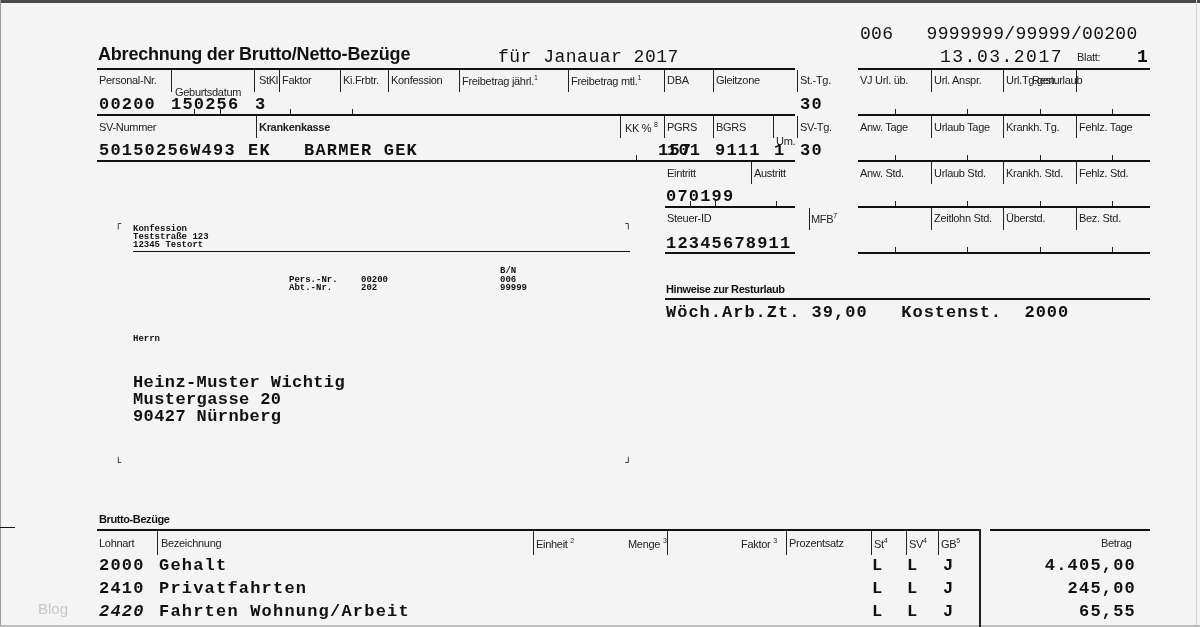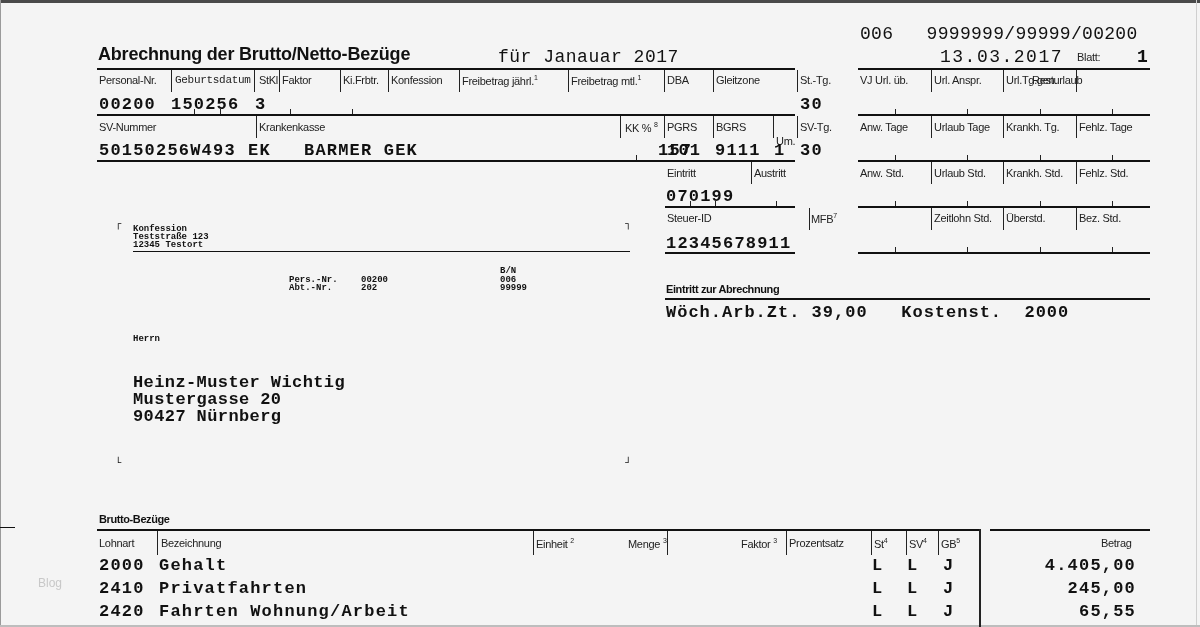--- a/index.html
+++ b/index.html
@@ -37,21 +37,21 @@
 <div class="abs monob" style="left:860px; top:24px; font-size:18px; font-weight:normal; white-space:pre; letter-spacing:0.3px;">006   9999999/99999/00200</div>
 <div class="abs monob" style="left:940px; top:47px; font-size:18px; font-weight:normal; letter-spacing:1.5px;">13.03.2017</div>
 <div class="abs lbl" style="left:1077px; top:51px;">Blatt:</div>
 <div class="abs monob" style="left:1137px; top:47px; font-size:18px;">1</div>
 
 <div class="hline" style="left:97px; top:68px; width:698px;"></div>
 <div class="hline" style="left:858px; top:68px; width:292px;"></div>
 
 <div class="abs lbl" style="left:99px; top:74px;">Personal-Nr.</div>
 <div class="vline" style="left:171px; top:70px; height:22px;"></div>
-<div class="abs lbl" style="left:175px; top:74px;font-family:Liberation Mono, monospace;">Geburtsdatum</div>
+<div class="abs lbl" style="left:175px; top:86px;">Geburtsdatum</div>
 <div class="vline" style="left:254px; top:70px; height:22px;"></div>
 <div class="abs lbl" style="left:259px; top:74px;">StKl</div>
 <div class="vline" style="left:279px; top:70px; height:22px;"></div>
 <div class="abs lbl" style="left:282px; top:74px;">Faktor</div>
 <div class="vline" style="left:340px; top:70px; height:22px;"></div>
 <div class="abs lbl" style="left:343px; top:74px;">Ki.Frbtr.</div>
 <div class="vline" style="left:388px; top:70px; height:22px;"></div>
 <div class="abs lbl" style="left:391px; top:74px;">Konfession</div>
 <div class="vline" style="left:459px; top:70px; height:22px;"></div>
 <div class="abs lbl" style="left:462px; top:74px;"><span>Freibetrag jährl.</span><span class="sup">1</span></div>
@@ -83,21 +83,21 @@
 
 <div class="hline" style="left:97px; top:114px; width:698px;"></div>
 <div class="hline" style="left:858px; top:114px; width:292px;"></div>
 <div class="tick" style="left:895px; top:109px;"></div>
 <div class="tick" style="left:967px; top:109px;"></div>
 <div class="tick" style="left:1040px; top:109px;"></div>
 <div class="tick" style="left:1112px; top:109px;"></div>
 
 <div class="abs lbl" style="left:99px; top:121px;">SV-Nummer</div>
 <div class="vline" style="left:256px; top:116px; height:22px;"></div>
-<div class="abs lbl" style="left:259px; top:121px;">Krankenkasse</div>
+<div class="abs lbl" style="left:259px; top:121px;font-weight:bold;">Krankenkasse</div>
 <div class="vline" style="left:620px; top:116px; height:22px;"></div>
 <div class="abs lbl" style="left:625px; top:121px;"><span>KK %</span> <span class="sup">8</span></div>
 <div class="vline" style="left:664px; top:116px; height:22px;"></div>
 <div class="abs lbl" style="left:667px; top:121px;">PGRS</div>
 <div class="vline" style="left:713px; top:116px; height:22px;"></div>
 <div class="abs lbl" style="left:716px; top:121px;">BGRS</div>
 <div class="vline" style="left:773px; top:116px; height:22px;"></div>
 <div class="abs lbl" style="left:776px; top:135px;text-align:center;">Um.</div>
 <div class="vline" style="left:797px; top:116px; height:22px;"></div>
 <div class="abs lbl" style="left:800px; top:121px;">SV-Tg.</div>
@@ -176,33 +176,33 @@
 <div class="thin" style="left:133px; top:251px; width:497px;"></div>
 
 <div class="abs small-mono" style="left:289px; top:276px;">Pers.-Nr.</div>
 <div class="abs small-mono" style="left:361px; top:276px;">00200</div>
 <div class="abs small-mono" style="left:289px; top:284px;">Abt.-Nr.</div>
 <div class="abs small-mono" style="left:361px; top:284px;">202</div>
 <div class="abs small-mono" style="left:500px; top:267px;">B/N</div>
 <div class="abs small-mono" style="left:500px; top:276px;">006</div>
 <div class="abs small-mono" style="left:500px; top:284px;">99999</div>
 
-<div class="abs" style="left:666px; top:283px; font-size:11px; font-weight:bold; letter-spacing:-0.4px;">Eintritt zur Abrechnung</div>
+<div class="abs" style="left:666px; top:283px; font-size:11px; font-weight:bold; letter-spacing:-0.4px;">Hinweise zur Resturlaub</div>
 <div class="hline" style="left:665px; top:298px; width:485px;"></div>
 <div class="abs mono val" style="left:666px; top:303px; white-space:pre; letter-spacing:1px;">Wöch.Arb.Zt. 39,00   Kostenst.  2000</div>
 
 <div class="abs small-mono" style="left:133px; top:335px;">Herrn</div>
 <div class="abs mono" style="left:133px; top:373px; font-size:17px; font-weight:bold; letter-spacing:0.4px;">Heinz-Muster Wichtig</div>
 <div class="abs mono" style="left:133px; top:390px; font-size:17px; font-weight:bold; letter-spacing:0.4px;">Mustergasse 20</div>
 <div class="abs mono" style="left:133px; top:407px; font-size:17px; font-weight:bold; letter-spacing:0.4px;">90427 Nürnberg</div>
 <div class="corner" style="left:115px; top:458px;">└</div>
 <div class="corner" style="left:625px; top:458px;">┘</div>
 
 <div class="thin" style="left:0px; top:527px; width:15px;"></div>
-<div class="abs" style="left:38px; top:576px; font-size:12px; color:#c8c8c8;">Blog</div>
+<div class="abs" style="left:38px; top:600px; font-size:15px; color:#c8c8c8;">Blog</div>
 
 <div class="abs" style="left:99px; top:513px; font-size:11px; font-weight:bold; letter-spacing:-0.4px;">Brutto-Bezüge</div>
 <div class="hline" style="left:97px; top:529px; width:883px;"></div>
 <div class="hline" style="left:990px; top:529px; width:160px;"></div>
 
 <div class="abs lbl" style="left:99px; top:537px;">Lohnart</div>
 <div class="vline" style="left:157px; top:531px; height:24px;"></div>
 <div class="abs lbl" style="left:161px; top:537px;">Bezeichnung</div>
 <div class="vline" style="left:533px; top:531px; height:24px;"></div>
 <div class="abs lbl" style="left:536px; top:537px;"><span>Einheit</span> <span class="sup">2</span></div>
@@ -230,19 +230,19 @@
 </div>
 <div>
   <div class="abs mono val" style="left:99px; top:579px;">2410</div>
   <div class="abs mono val" style="left:159px; top:579px;">Privatfahrten</div>
   <div class="abs mono val" style="left:872px; top:579px;">L</div>
   <div class="abs mono val" style="left:907px; top:579px;">L</div>
   <div class="abs mono val" style="left:943px; top:579px;">J</div>
   <div class="abs mono val" style="right:64px; top:579px;">245,00</div>
 </div>
 <div>
-  <div class="abs mono val" style="left:99px; top:602px;">2420</div>
+  <div class="abs mono val" style="left:99px; top:602px;font-style:italic;">2420</div>
   <div class="abs mono val" style="left:159px; top:602px;">Fahrten Wohnung/Arbeit</div>
   <div class="abs mono val" style="left:872px; top:602px;">L</div>
   <div class="abs mono val" style="left:907px; top:602px;">L</div>
   <div class="abs mono val" style="left:943px; top:602px;">J</div>
   <div class="abs mono val" style="right:64px; top:602px;">65,55</div>
 </div>
 
 </body></html>

